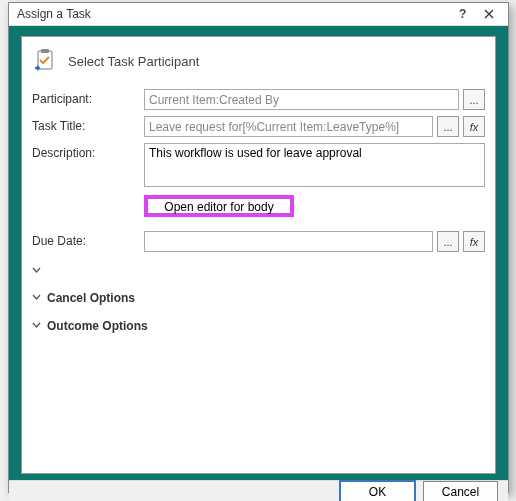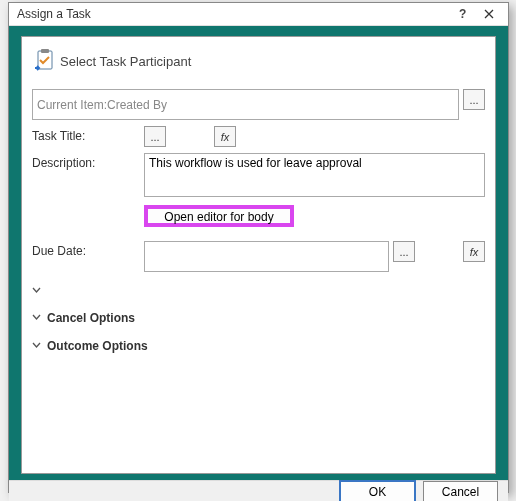--- a/index.html
+++ b/index.html
@@ -58,21 +58,21 @@
 .panel {
   border: 1px solid #999;
   background: #fff;
   height: 438px;
   padding: 8px 10px;
   box-sizing: border-box;
 }
 .header-row {
   display: flex;
   align-items: center;
-  gap: 0;
+  gap: 8px;
   margin-bottom: 14px;
   margin-top: 2px;
 }
 .header-row .icon-box {
   width: 28px;
   height: 28px;
   display: flex;
   align-items: center;
   justify-content: center;
 }
@@ -96,21 +96,21 @@
   align-items: flex-start;
   gap: 4px;
 }
 input.text, .fakeinput, textarea.text {
   font-family: inherit;
   font-size: 12px;
   box-sizing: border-box;
   border: 1px solid #aaa;
   background: #fff;
   padding: 2px 4px;
-  height: 31px;
+  height: 21px;
 }
 .fakeinput {
   color: #888;
   overflow: hidden;
   white-space: nowrap;
   display: flex;
   align-items: center;
 }
 textarea.text {
   height: 44px;
@@ -125,21 +125,20 @@
   display: flex;
   align-items: center;
   justify-content: center;
   font-size: 11px;
   color: #333;
   font-style: normal;
   box-sizing: border-box;
 }
 .sqbtn.fx {
   font-style: italic;
-  margin-left: 44px;
 }
 .openbtn {
   border: 4px solid #d946ef;
   background: #fdfdfd;
   height: 22px;
   width: 150px;
   font-size: 12px;
   margin-top: 4px;
   margin-bottom: 8px;
 }
@@ -208,29 +207,31 @@
             <rect x="8" y="1" width="8" height="4" rx="1" fill="#888"></rect>
             <path d="M7 12 l3 3 l6 -6" stroke="#e08a2a" stroke-width="2" fill="none"></path>
             <path d="M2 20 l4 0" stroke="#2a6fc9" stroke-width="2"></path>
             <path d="M4 18 l2 2 l-2 2" stroke="#2a6fc9" stroke-width="2" fill="none"></path>
           </svg>
         </span>
         <span class="htxt">Select Task Participant</span>
       </div>
 
       <div class="form-row">
+        <div class="lbl">Participant:</div>
         <div class="ctrl">
           <div class="fakeinput" style="flex:1">Current Item:Created By</div>
           <button class="sqbtn">...</button>
         </div>
       </div>
 
       <div class="form-row">
         <div class="lbl">Task Title:</div>
         <div class="ctrl">
+          <div class="fakeinput" style="flex:1">Leave request for[%Current Item:LeaveType%]</div>
           <button class="sqbtn">...</button>
           <button class="sqbtn fx">fx</button>
         </div>
       </div>
 
       <div class="form-row">
         <div class="lbl">Description:</div>
         <div class="ctrl" style="flex-direction:column; align-items:stretch;">
           <textarea class="text" style="">This workflow is used for leave approval</textarea>
           <button class="openbtn">Open editor for body</button>

